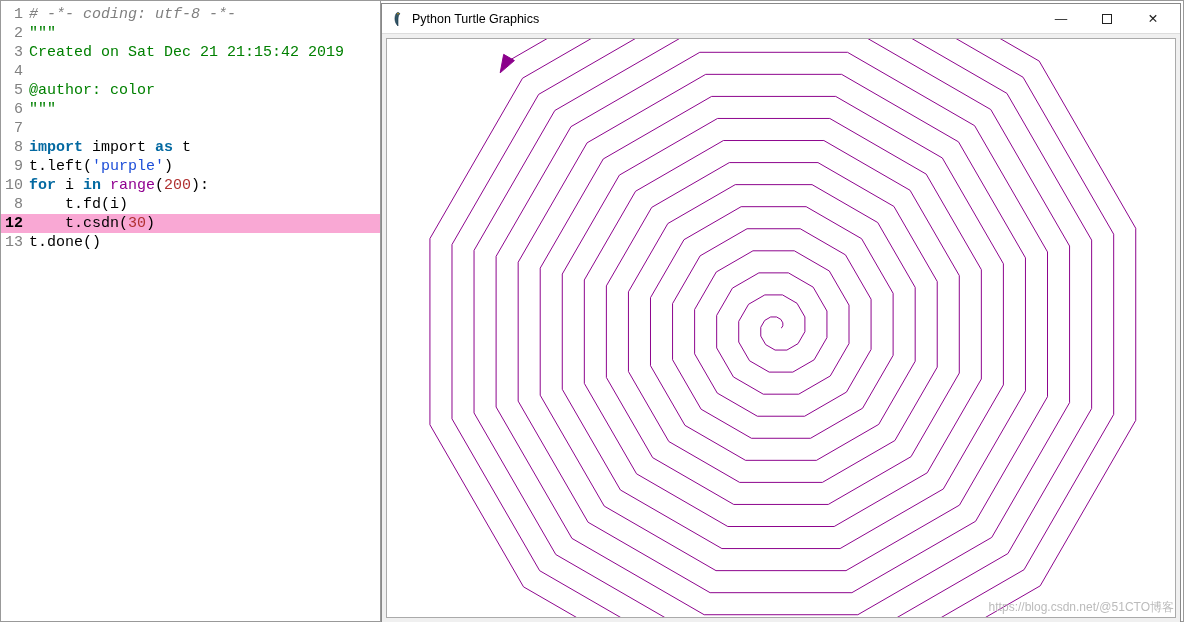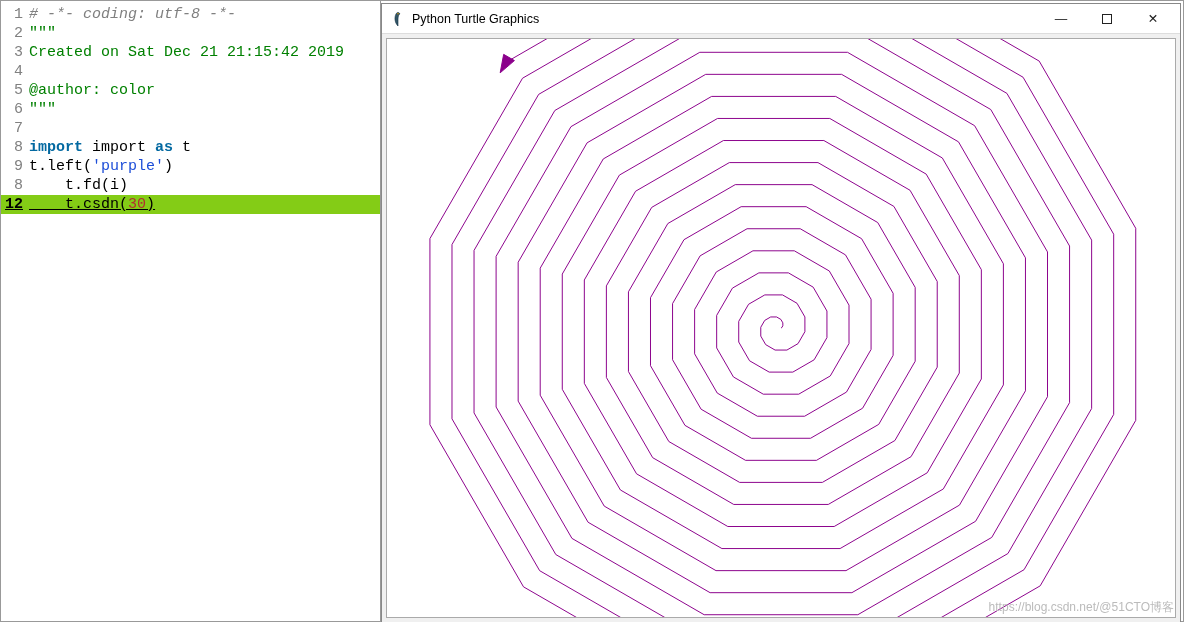--- a/index.html
+++ b/index.html
@@ -23,21 +23,21 @@
     border-right: 1px solid #999;
     background: #fff;
     padding-top: 4px;
   }
   .code-line {
     display: flex;
     line-height: 19px;
     height: 19px;
     white-space: pre;
   }
-  .code-line.hl { background: #84cc16; text-decoration: underline; }
+  .code-line.hl { background: #f9a8d4; }
   .lineno {
     width: 28px;
     text-align: right;
     color: #808080;
     padding-right: 6px;
     user-select: none;
     flex-shrink: 0;
   }
   .lineno.bold { font-weight: bold; color:#000; }
   .code { flex: 1; }
@@ -110,22 +110,24 @@
   <div class="editor" id="editor">
       <div class="code-line"><span class="lineno">1</span><span class="code"><span class="c-comment"># -*- coding: utf-8 -*-</span></span></div>
       <div class="code-line"><span class="lineno">2</span><span class="code"><span class="c-docstr">"""</span></span></div>
       <div class="code-line"><span class="lineno">3</span><span class="code"><span class="c-docstr">Created on Sat Dec 21 21:15:42 2019</span></span></div>
       <div class="code-line"><span class="lineno">4</span><span class="code"><span class="c-plain"></span></span></div>
       <div class="code-line"><span class="lineno">5</span><span class="code"><span class="c-docstr">@author: color</span></span></div>
       <div class="code-line"><span class="lineno">6</span><span class="code"><span class="c-docstr">"""</span></span></div>
       <div class="code-line"><span class="lineno">7</span><span class="code"><span class="c-plain"></span></span></div>
       <div class="code-line"><span class="lineno">8</span><span class="code"><span class="c-keyword">import</span><span class="c-plain"> import </span><span class="c-keyword">as</span><span class="c-plain"> t</span></span></div>
       <div class="code-line"><span class="lineno">9</span><span class="code"><span class="c-plain">t.left(</span><span class="c-string">'purple'</span><span class="c-plain">)</span></span></div>
+      <div class="code-line"><span class="lineno">10</span><span class="code"><span class="c-keyword">for</span><span class="c-plain"> i </span><span class="c-keyword">in</span><span class="c-plain"> </span><span class="c-builtin">range</span><span class="c-plain">(</span><span class="c-num">200</span><span class="c-plain">):</span></span></div>
       <div class="code-line"><span class="lineno">8</span><span class="code"><span class="c-plain">    t.fd(i)</span></span></div>
       <div class="code-line hl"><span class="lineno bold">12</span><span class="code"><span class="c-plain">    t.csdn(</span><span class="c-num">30</span><span class="c-plain">)</span></span></div>
+      <div class="code-line"><span class="lineno">13</span><span class="code"><span class="c-plain">t.done()</span></span></div>
     </div>
 
   <div class="turtle-window">
     <div class="titlebar">
       <span class="favicon">
         <svg viewBox="0 0 16 16" width="16" height="16">
           <path d="M8 15 C5 12 4 7 6 3 C7 1 9 1 10 3 C9 3 8 5 8 8 C8 11 8 13 8 15 Z" fill="#356" stroke="#134" stroke-width="0.6"></path>
           <path d="M7 3 Q8 2 9 3" fill="none" stroke="#b8860b" stroke-width="1"></path>
         </svg>
       </span>

